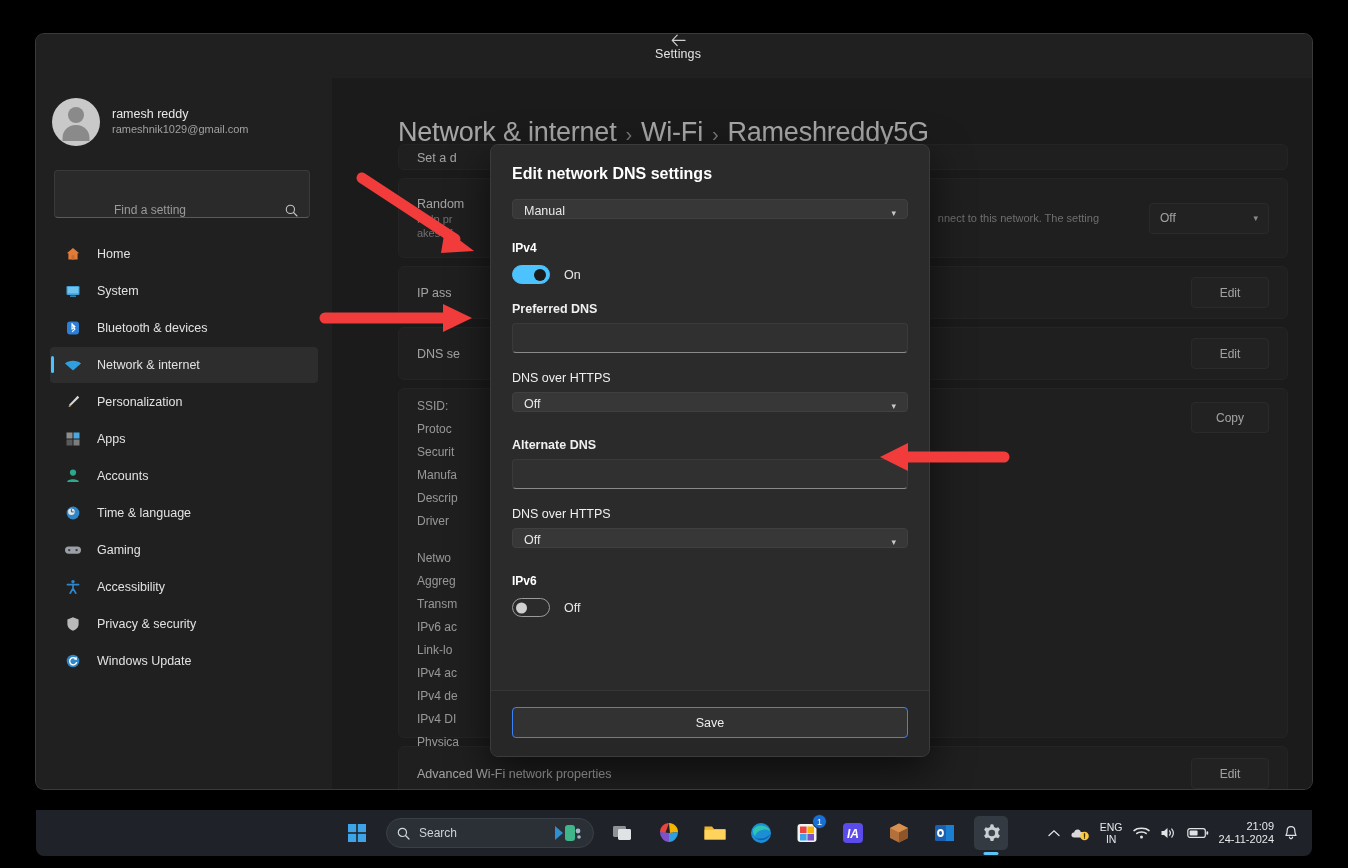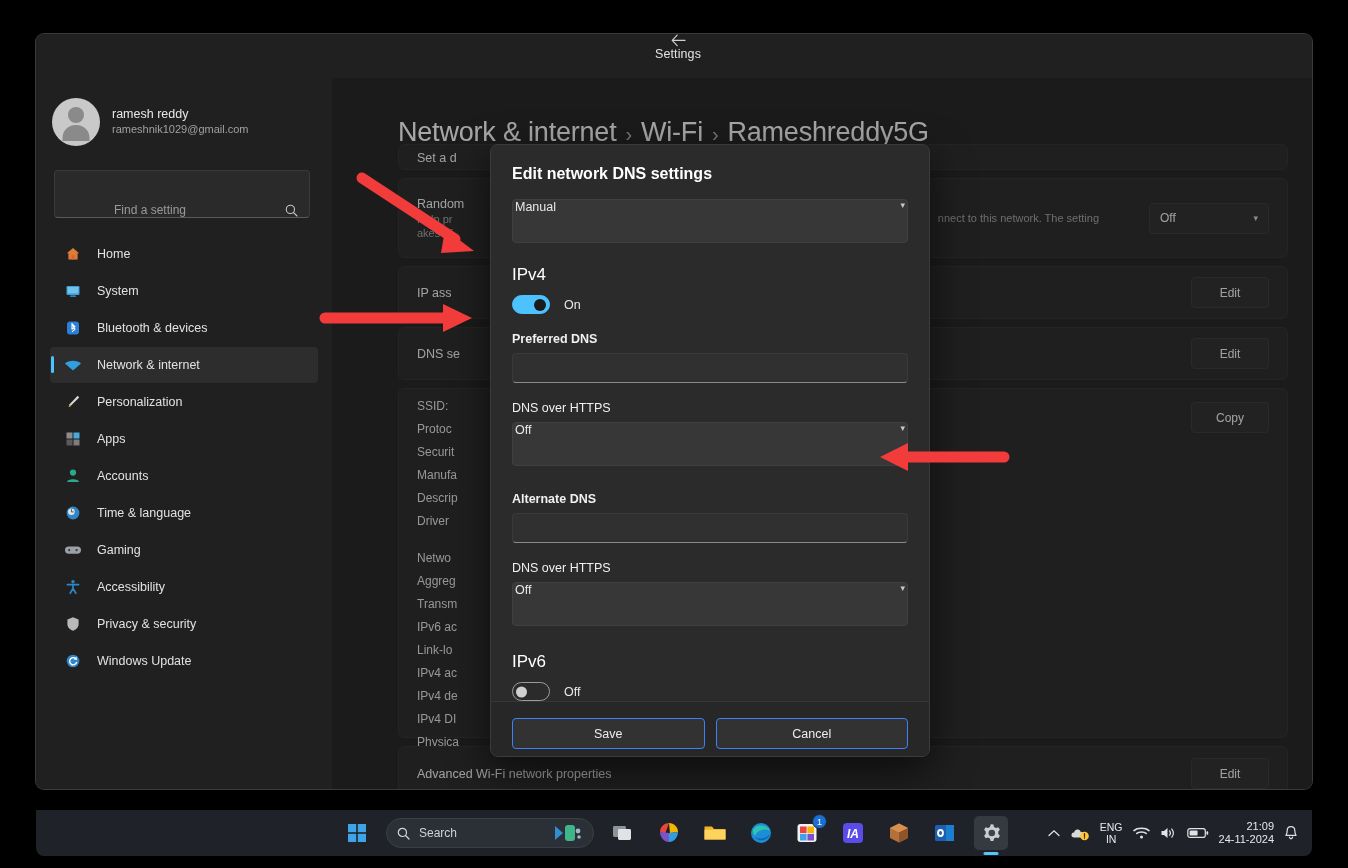--- a/index.html
+++ b/index.html
@@ -186,28 +186,28 @@
     box-shadow: 0 14px 40px rgba(0,0,0,.6);
     overflow: hidden;
     display: flex; flex-direction: column;
   }
   #dialog-body { padding: 20px 21px 0 21px; flex: 1; }
   #dialog-title {
     font-size: 16px; font-weight: bold; color: #ffffff;
     margin-bottom: 16px;
   }
   .dlg-combo {
-    height: 44px; background: #373737;
+    height: 20px; background: #373737;
     border: 1px solid #404040; border-radius: 4px;
-    display: flex; align-items: flex-start; padding: 0 2px;
+    display: flex; align-items: flex-end; padding: 0 11px;
     color: #e8e8e8; font-size: 12.5px;
   }
   .dlg-combo .cv { flex: 1; }
   .dlg-section-head {
-    font-size: 17px; font-weight: normal; color: #ffffff;
+    font-size: 12px; font-weight: bold; color: #ffffff;
     margin: 22px 0 10px 0;
   }
   .toggle-row { display: flex; align-items: center; }
   .toggle {
     width: 38px; height: 19px; border-radius: 11px; flex: none;
     position: relative;
   }
   .toggle.on { background: #4cc2ff; border: 1px solid #4cc2ff; }
   .toggle.on::after {
     content: ""; position: absolute; right: 3px; top: 50%;
@@ -589,21 +589,20 @@
 
         <div class="dlg-section-head" style="margin-top:26px;">IPv6</div>
         <div class="toggle-row">
           <div class="toggle off"></div>
           <div class="toggle-label">Off</div>
         </div>
       </div>
 
       <div id="dialog-footer">
         <div class="dlg-btn">Save</div>
-        <div class="dlg-btn">Cancel</div>
       </div>
     </div>
 
   </div>
 
   <svg id="annotations" width="1348" height="868" viewBox="0 0 1348 868">
 
     <g>
       <path d="M362 178 L455 239" stroke="#f23b3b" stroke-width="11" stroke-linecap="round"></path>
       <path d="M474 251 L445 229 L441 253 Z" fill="#f23b3b"></path>

